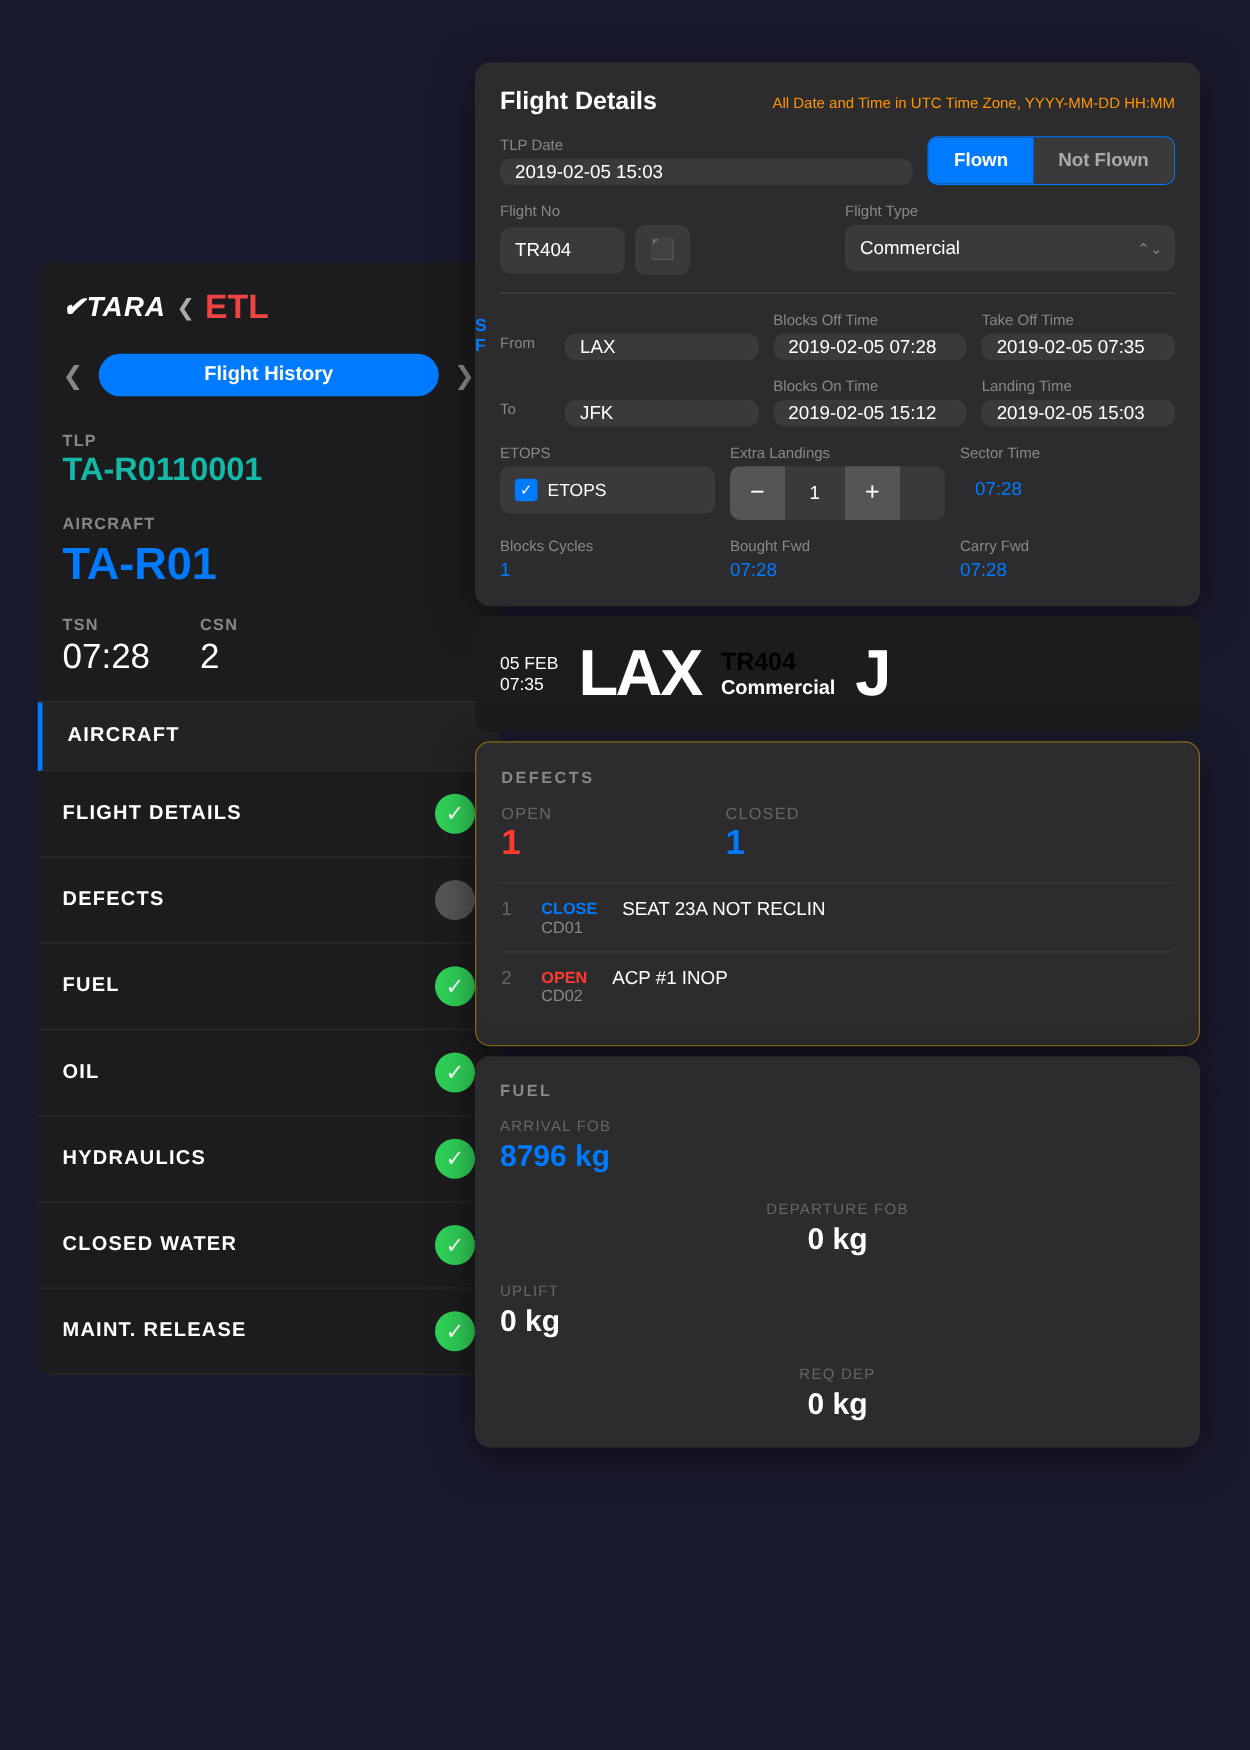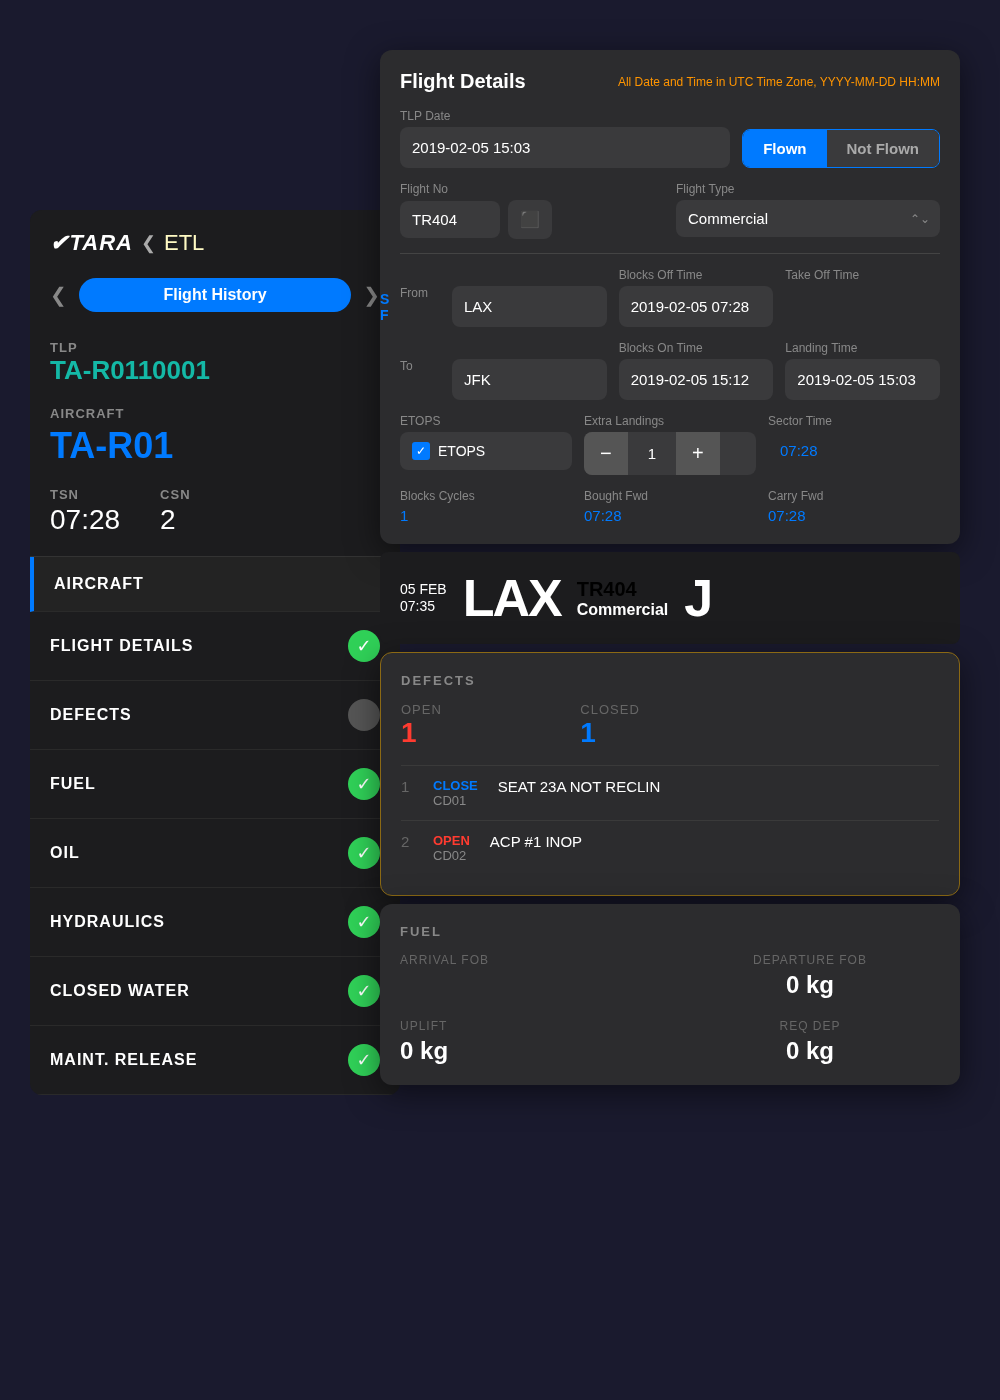--- a/index.html
+++ b/index.html
@@ -44,23 +44,23 @@
       font-weight: 700;
       letter-spacing: 1px;
     }
 
     .logo-chevron {
       color: #aaa;
       font-size: 18px;
     }
 
     .etl-text {
-      color: #fef9c3;
-      font-size: 22px;
-      font-weight: 400;
+      color: #ef4444;
+      font-size: 27px;
+      font-weight: 700;
     }
 
     .nav-bar {
       display: flex;
       align-items: center;
       justify-content: space-between;
       padding: 12px 20px;
       background: #1c1c1e;
     }
 
@@ -223,21 +223,21 @@
       color: #888;
       font-size: 12px;
       margin-bottom: 4px;
     }
 
     .field-input {
       background: #3a3a3c;
       border: none;
       border-radius: 8px;
       color: white;
-      padding: 12px 12px;
+      padding: 2px 12px;
       font-size: 15px;
       width: 100%;
     }
 
     .tlp-row {
       display: flex;
       align-items: flex-end;
       gap: 12px;
       margin-bottom: 14px;
     }
@@ -538,21 +538,21 @@
     .fuel-title {
       color: #888;
       font-size: 13px;
       font-weight: 600;
       letter-spacing: 2px;
       margin-bottom: 14px;
     }
 
     .fuel-grid {
       display: grid;
-      grid-template-columns: 1fr 1fr;
+      grid-template-columns: 1fr;
       gap: 20px;
     }
 
     .fuel-stat-label {
       color: #666;
       font-size: 12px;
       letter-spacing: 1px;
     }
 
     .fuel-stat-value-blue {
@@ -698,20 +698,21 @@
       <div>
         <div class="field-label" style="visibility:hidden;">x</div>
         <input class="field-input" type="text" value="LAX" style="">
       </div>
       <div>
         <div class="field-label">Blocks Off Time</div>
         <input class="field-input" type="text" value="2019-02-05 07:28" style="">
       </div>
       <div>
         <div class="field-label">Take Off Time</div>
+        <input class="field-input" type="text" value="2019-02-05 07:35" style="">
       </div>
     </div>
 
     <div style="position:relative;">
       <div style="position:absolute; left:-20px; top:-50px; color:#007AFF; font-size:14px; font-weight:700;">S<br>F</div>
     </div>
 
     <div style="display:grid; grid-template-columns:40px 1fr 1fr 1fr; gap:12px; margin-bottom:14px; align-items:start;">
       <div style="padding-top:18px;">
         <div class="field-label">To</div>
@@ -814,20 +815,24 @@
     </div>
   </div>
 
   <div style="margin-top:8px;">
     <div class="fuel-card">
       <div class="fuel-title">FUEL</div>
 
       <div class="fuel-grid">
         <div>
           <div class="fuel-stat-label">ARRIVAL FOB</div>
+          <div class="fuel-stat-value-blue">
+            <span>8796</span>
+            <span> </span><span>kg</span>
+          </div>
         </div>
         <div>
           <div class="fuel-stat-label right-align">DEPARTURE FOB</div>
           <div class="fuel-stat-value-white right-align">
             <span>0</span>
             <span> </span><span>kg</span>
           </div>
         </div>
         <div>
           <div class="fuel-stat-label">UPLIFT</div>

